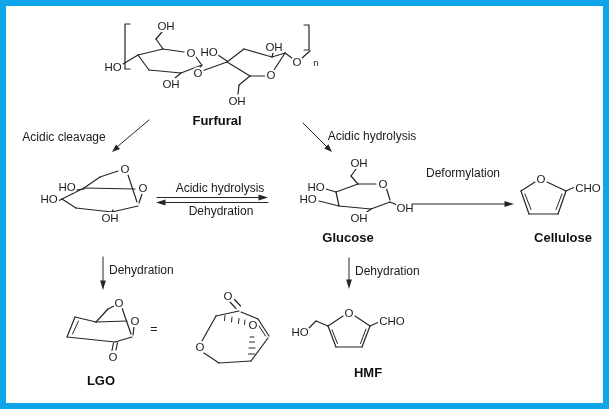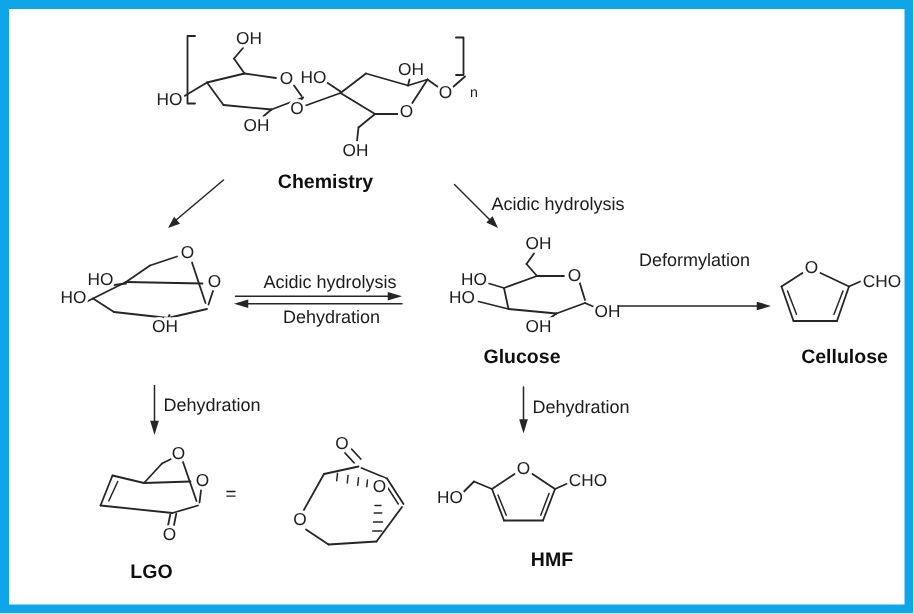--- a/index.html
+++ b/index.html
@@ -213,26 +213,27 @@
     <g>
       <line class="bond thin" x1="97" y1="251" x2="97" y2="276"></line>
       <polygon class="head" points="97,284 94.1,274.5 99.9,274.5"></polygon>
     </g>
     <g>
       <line class="bond thin" x1="343" y1="252" x2="343" y2="276"></line>
       <polygon class="head" points="343,283 340.1,273.5 345.9,273.5"></polygon>
     </g>
   </svg>
 
-  <div class="mol" style="left:211px;top:107px;">Chemistry</div>
+  <div class="mol" style="left:211px;top:107px;">Furfural</div>
   <div class="mol" style="left:342px;top:224px;">Glucose</div>
   <div class="mol" style="left:557px;top:224px;">Cellulose</div>
   <div class="mol" style="left:95px;top:367px;">LGO</div>
   <div class="mol" style="left:342px;top:359px;margin-left:20px;">HMF</div>
 
+  <div class="lbl ctr" style="left:58px;top:125px;">Acidic cleavage</div>
   <div class="lbl ctr" style="left:366px;top:124px;">Acidic hydrolysis</div>
   <div class="lbl ctr" style="left:214px;top:176px;">Acidic hydrolysis</div>
   <div class="lbl ctr" style="left:215px;top:199px;">Dehydration</div>
   <div class="lbl ctr" style="left:457px;top:161px;">
     <div>Deformylation</div>
   </div>
   <div class="lbl" style="left:103px;top:258px;">Dehydration</div>
   <div class="lbl" style="left:349px;top:259px;">Dehydration</div>
 
 </div>

